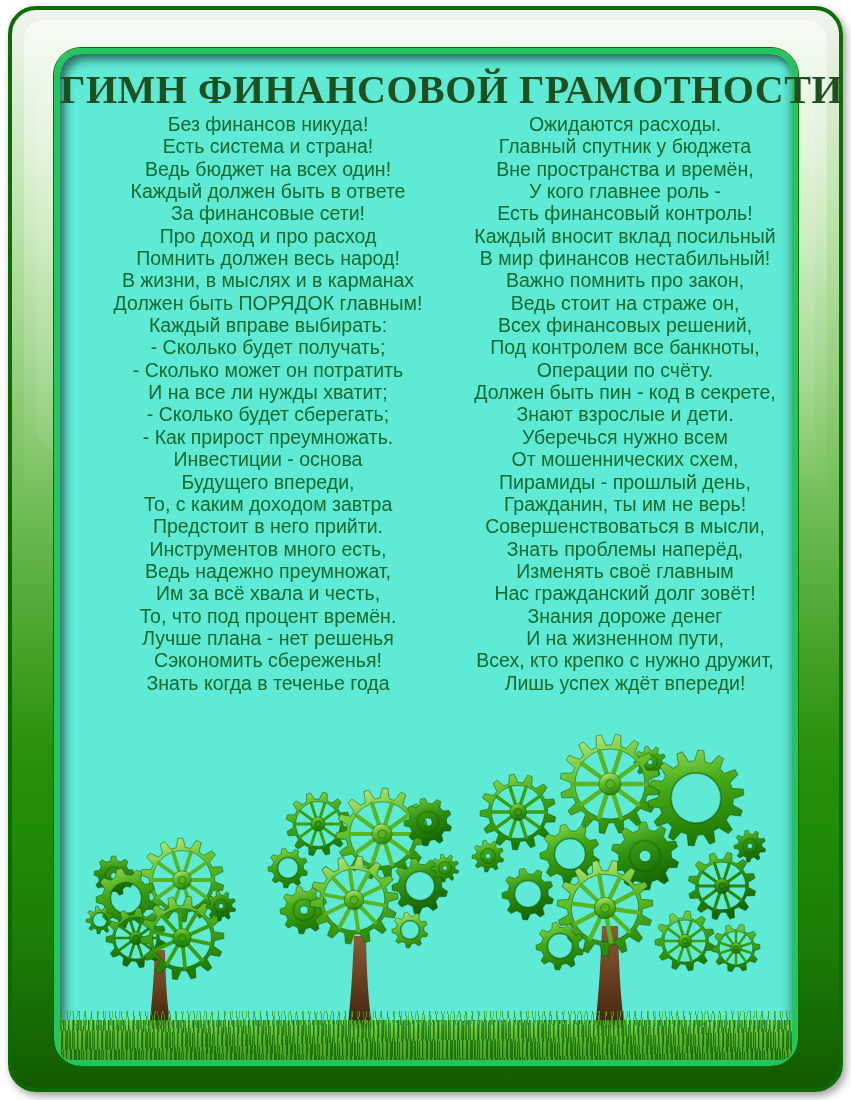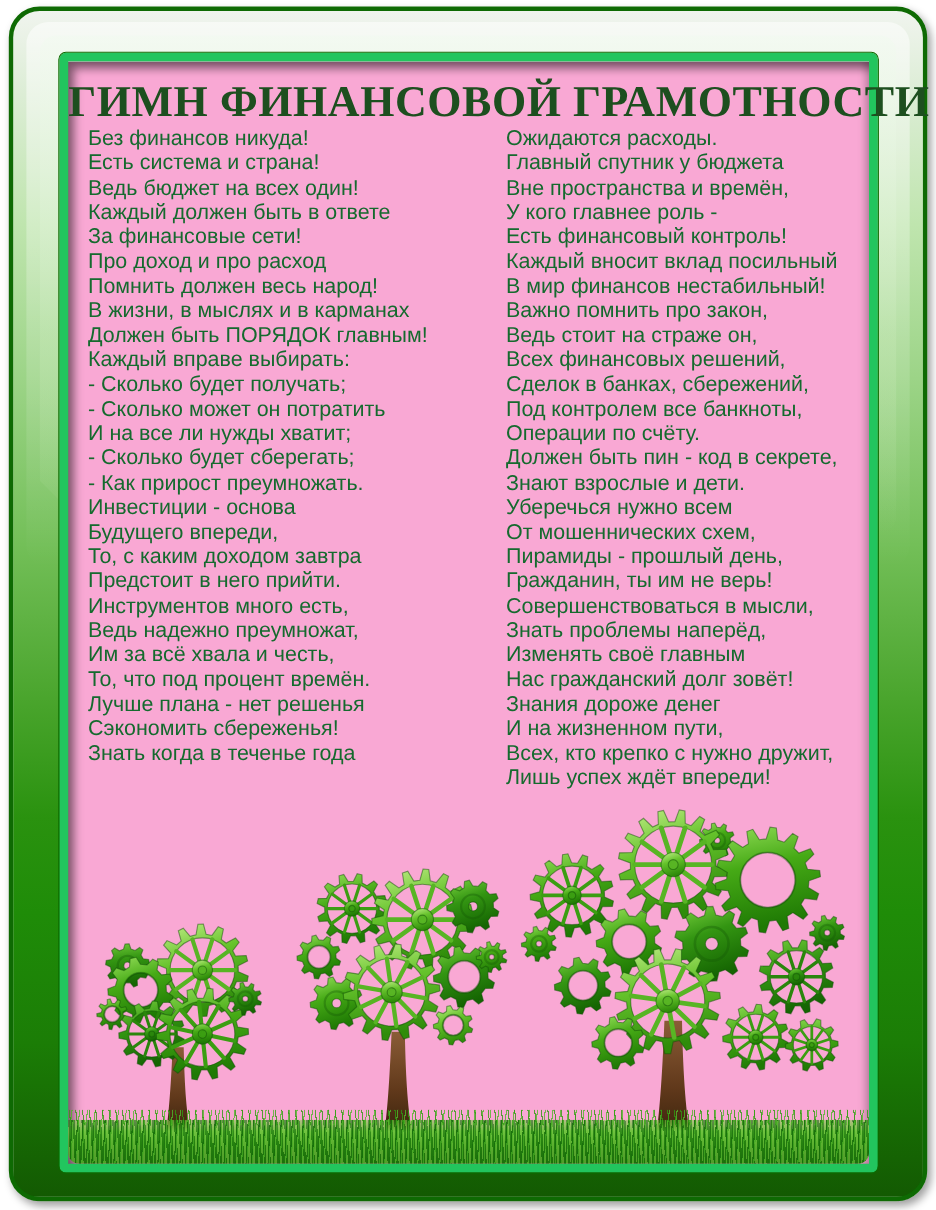--- a/index.html
+++ b/index.html
@@ -15,34 +15,34 @@
   .frame::before{content:'';position:absolute;left:12px;right:12px;top:10px;height:46%;
          border-radius:20px;
          background:linear-gradient(180deg,rgba(255,255,255,.55),rgba(255,255,255,.18) 55%,rgba(255,255,255,0));}
   .frame::after{content:'';position:absolute;left:24px;right:24px;top:22px;height:42%;
          border-radius:16px;
          background:linear-gradient(180deg,rgba(242,250,240,.65),rgba(198,232,182,.38) 60%,rgba(198,232,182,0));
          clip-path:polygon(0 0,100% 0,100% 100%,48px 100%,0 calc(100% - 48px));}
 
   
   .panel{position:absolute;left:54px;top:48px;right:53px;bottom:34px;box-sizing:border-box;
-         background:#f9a8d4;border:8px solid #22c55e;border-radius:6px;
+         background:#5eead4;border:6px solid #22c55e;border-radius:27px;
          outline:1px solid #0d6b00;
          box-shadow:inset 5px 6px 9px rgba(0,0,0,.50), inset -4px -2px 7px rgba(0,0,0,.20);}
 
   .title{position:absolute;left:0;right:0;top:12px;text-align:center;white-space:nowrap;
          font-family:"Liberation Serif",serif;font-weight:bold;font-size:40px;
          letter-spacing:.5px;color:#1d4f1f;}
 
   .poem{position:absolute;left:0;top:59px;width:100%;box-sizing:border-box;
         padding-left:18px;display:flex;}
   .col{font-size:19.5px;line-height:22.35px;color:#156a2e;}
   .col-left{flex:0 0 380px;}
   .col-right{flex:1;}
-  .line{white-space:nowrap;}
+  .line{white-space:nowrap;text-align:center;}
 
   
   .tree{position:absolute;overflow:visible;}
   #tree-small {left:18px; top:778px;}
   #tree-medium{left:200px;top:724px;}
   #tree-large {left:400px;top:672px;}
 
   
   .grass{position:absolute;left:0;right:0;bottom:0;height:40px;border-radius:0 0 10px 10px;
      background:
@@ -98,21 +98,20 @@
       <div class="line">Ожидаются расходы.</div>
           <div class="line">Главный спутник у бюджета</div>
           <div class="line">Вне пространства и времён,</div>
           <div class="line">У кого главнее роль -</div>
           <div class="line">Есть финансовый контроль!</div>
           <div class="line">Каждый вносит вклад посильный</div>
           <div class="line">В мир финансов нестабильный!</div>
           <div class="line">Важно помнить про закон,</div>
           <div class="line">Ведь стоит на страже он,</div>
           <div class="line">Всех финансовых решений,</div>
-          <div class="line">Сделок в банках, сбережений,</div>
           <div class="line">Под контролем все банкноты,</div>
           <div class="line">Операции по счёту.</div>
           <div class="line">Должен быть пин - код в секрете,</div>
           <div class="line">Знают взрослые и дети.</div>
           <div class="line">Уберечься нужно всем</div>
           <div class="line">От мошеннических схем,</div>
           <div class="line">Пирамиды - прошлый день,</div>
           <div class="line">Гражданин, ты им не верь!</div>
           <div class="line">Совершенствоваться в мысли,</div>
           <div class="line">Знать проблемы наперёд,</div>

